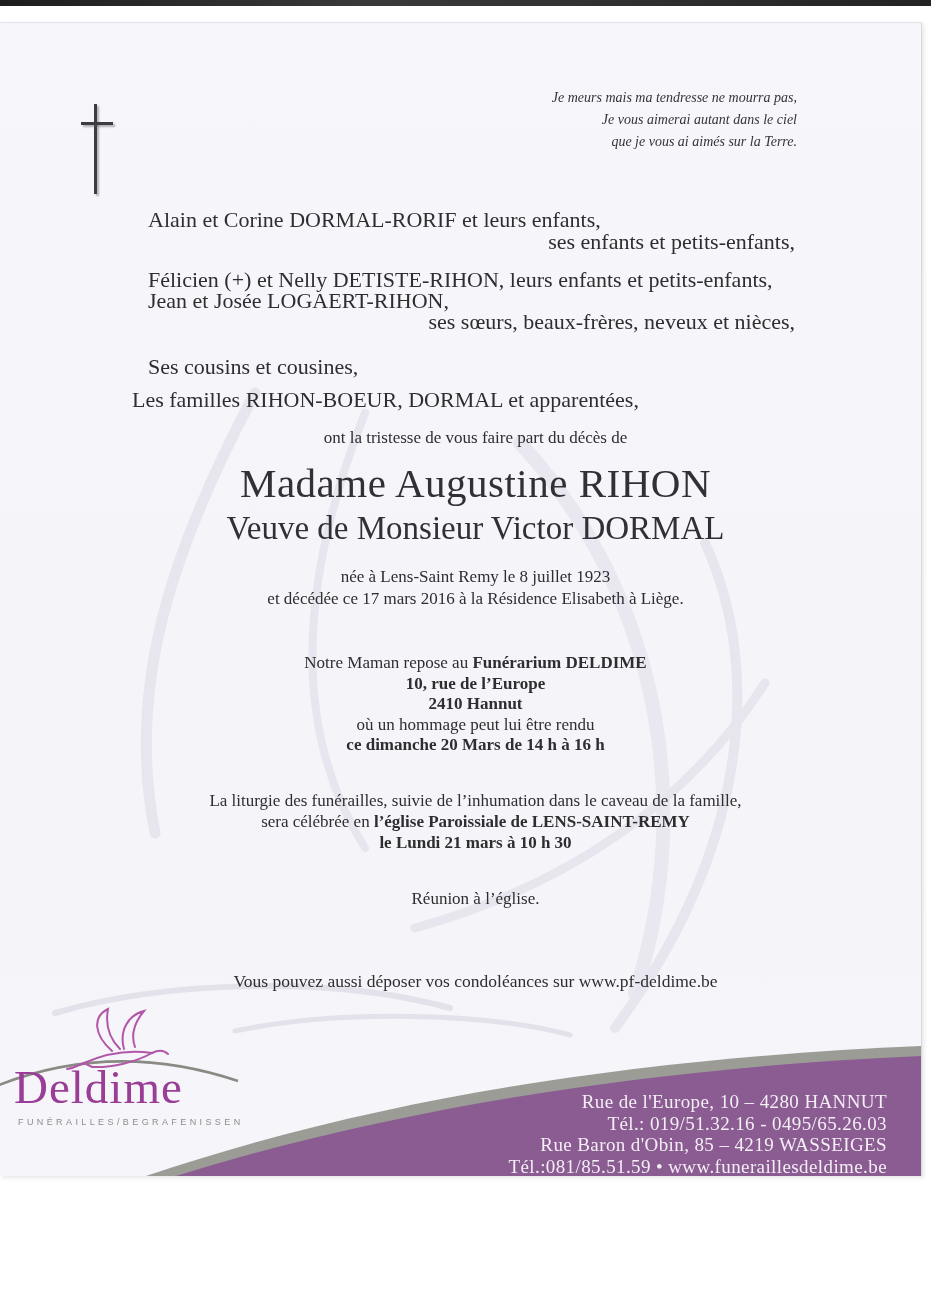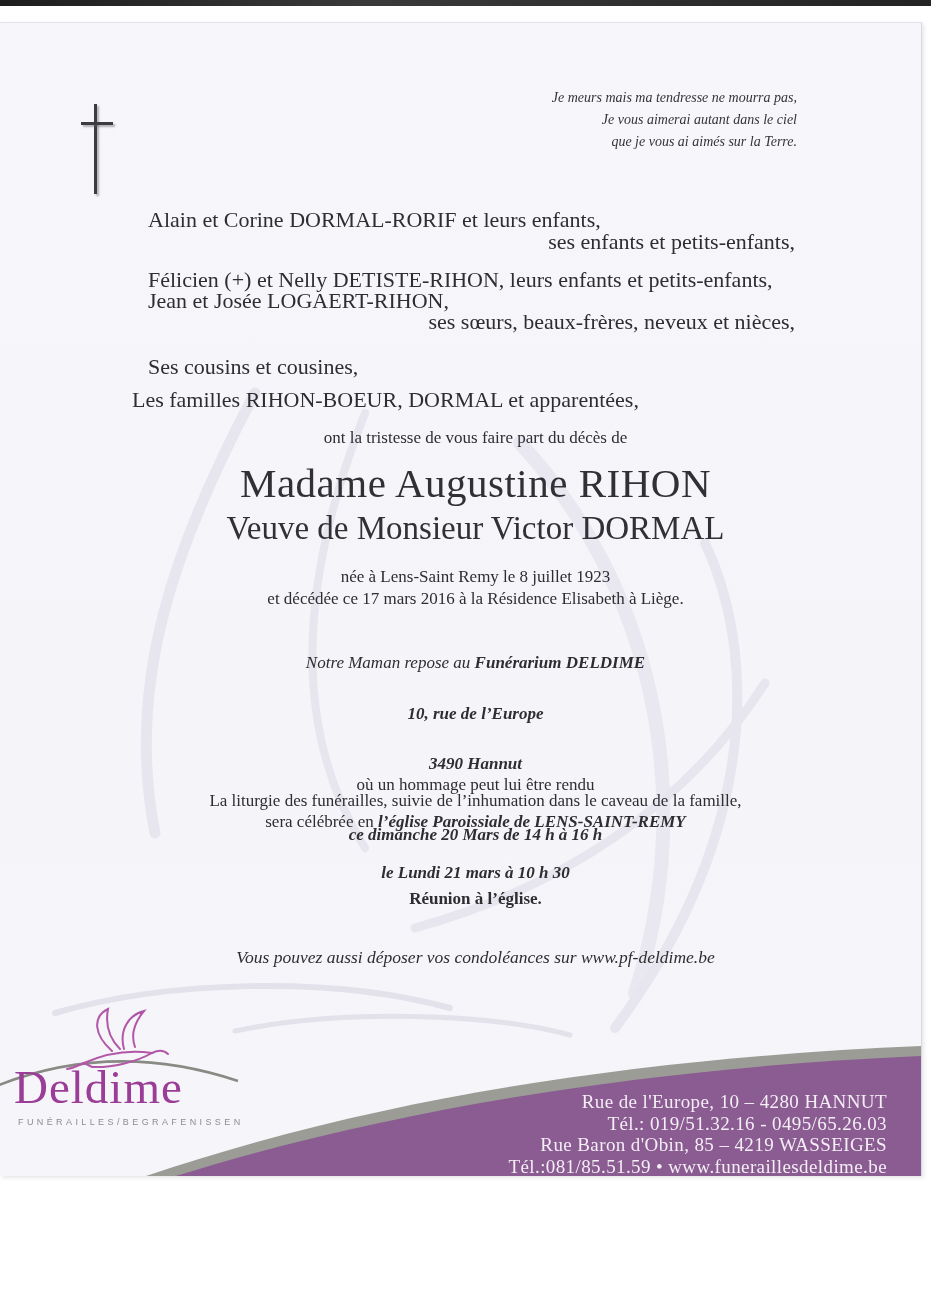--- a/index.html
+++ b/index.html
@@ -13,22 +13,22 @@
     background:linear-gradient(180deg,#f7f6fa 0%,#f5f4f9 60%,#f6f5f9 100%);
     border-right:1px solid #d9d8df;border-top:1px solid #e3e1ea;box-shadow:2px 2px 4px rgba(120,120,140,0.18);
   }
   .wm{position:absolute;left:0;top:0;pointer-events:none;}
   
   .cross{position:absolute;left:78px;top:78px;width:46px;height:100px;}
   .cross .v{position:absolute;left:16px;top:3px;width:3px;height:90px;background:#3d3d40;box-shadow:2px 2px 2px rgba(90,90,100,0.45);}
   .cross .h{position:absolute;left:3px;top:21px;width:32px;height:3px;background:#3d3d40;box-shadow:2px 2px 2px rgba(90,90,100,0.45);}
   
   .tline{position:absolute;font-size:22px;line-height:22px;white-space:nowrap;}
-  .italic{font-style:italic;}
-  .bolditalic{font-style:italic;font-weight:bold;margin-top:30px;}
+  .italic{}
+  .bolditalic{font-weight:bold;}
   .quote{position:absolute;top:64px;right:124px;text-align:right;font-style:italic;font-size:14px;line-height:22px;color:#333338;}
   .center-wrap{position:absolute;left:30px;width:891px;text-align:center;}
   .name-main{font-size:41px;line-height:44px;color:#303035;letter-spacing:0.5px;}
   .name-sub{font-size:33px;line-height:38px;color:#303035;}
   .small-lines{font-size:17px;line-height:22px;}
   .repose-lines{font-size:17px;line-height:20.5px;}
   
   .band-svg{position:absolute;left:0;bottom:0;width:921px;height:135px;}
   .contact{position:absolute;right:34px;top:1068px;text-align:right;color:#f4eef5;font-size:19px;line-height:21.5px;letter-spacing:0.4px;}
   .logo{position:absolute;left:6px;top:980px;width:300px;height:140px;}
@@ -81,34 +81,34 @@
   <div class="center-wrap name-sub" style="top:486px;">Veuve de Monsieur Victor DORMAL</div>
 
   <div class="center-wrap small-lines" style="top:543px;">
     <div>née à Lens-Saint Remy le 8 juillet 1923</div>
     <div>et décédée ce 17 mars 2016 à la Résidence Elisabeth à Liège.</div>
   </div>
 
   <div class="center-wrap repose-lines" style="top:630px;">
     <div><span class="italic">Notre Maman repose au </span><span class="bolditalic">Funérarium DELDIME</span></div>
     <div class="bolditalic">10, rue de l’Europe</div>
-    <div class="bolditalic">3490 Hannut</div>
+    <div class="bolditalic">2410 Hannut</div>
     <div>où un hommage peut lui être rendu</div>
     <div class="bolditalic">ce dimanche 20 Mars de 14 h à 16 h</div>
   </div>
 
   <div class="center-wrap" style="top:767px;font-size:17px;line-height:21px;">
     <div>La liturgie des funérailles, suivie de l’inhumation dans le caveau de la famille,</div>
     <div><span>sera célébrée en </span><span class="bolditalic">l’église Paroissiale de LENS-SAINT-REMY</span></div>
     <div class="bolditalic">le Lundi 21 mars à 10 h 30</div>
   </div>
 
-  <div class="center-wrap" style="top:866px;font-size:17px;font-weight:bold;">Réunion à l’église.</div>
+  <div class="center-wrap" style="top:866px;font-size:17px;">Réunion à l’église.</div>
 
-  <div class="center-wrap italic" style="top:924px;font-size:17.5px;">Vous pouvez aussi déposer vos condoléances sur www.pf-deldime.be</div>
+  <div class="center-wrap italic" style="top:948px;font-size:17.5px;">Vous pouvez aussi déposer vos condoléances sur www.pf-deldime.be</div>
 
   <svg class="band-svg" viewBox="0 0 921 135" preserveAspectRatio="none">
     <path d="M921,5 C660,16 390,52 146,135 L921,135 Z" fill="#9c9c97"></path>
     <path d="M921,15 C670,26 410,62 176,135 L921,135 Z" fill="#8a5c92"></path>
   </svg>
 
   <div class="logo">
     <svg class="arc-svg" width="250" height="40" viewBox="0 0 250 40">
       <path d="M2,34 Q120,-14 246,28" fill="none" stroke="#8a8a85" stroke-width="2.6"></path>
     </svg>

